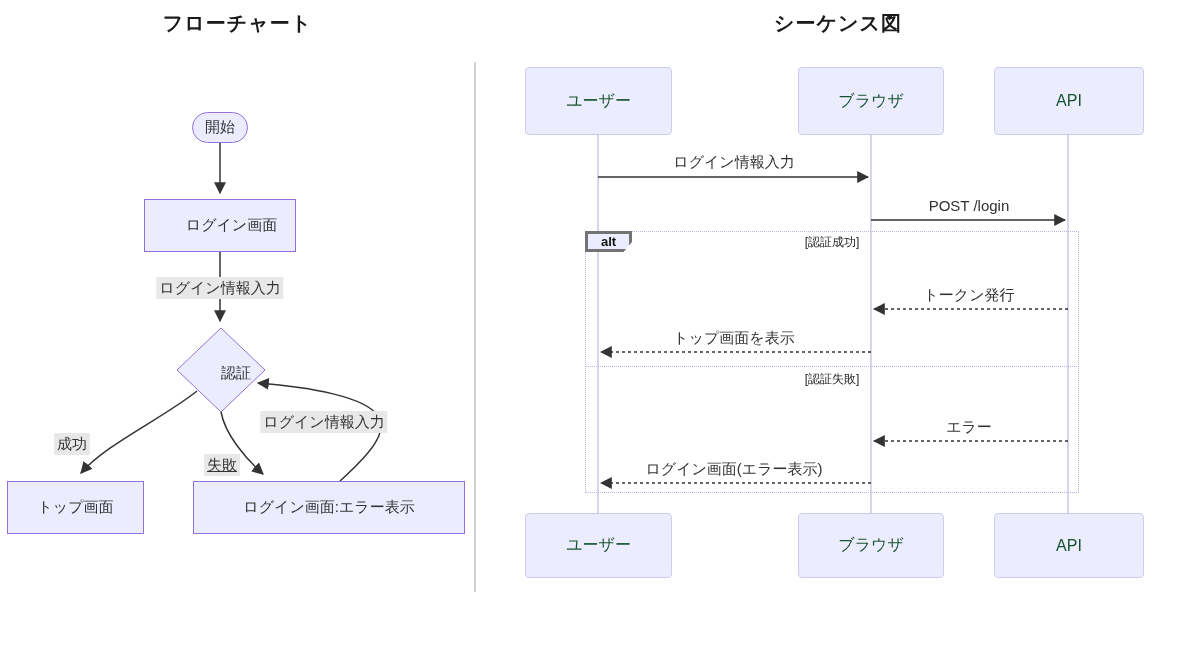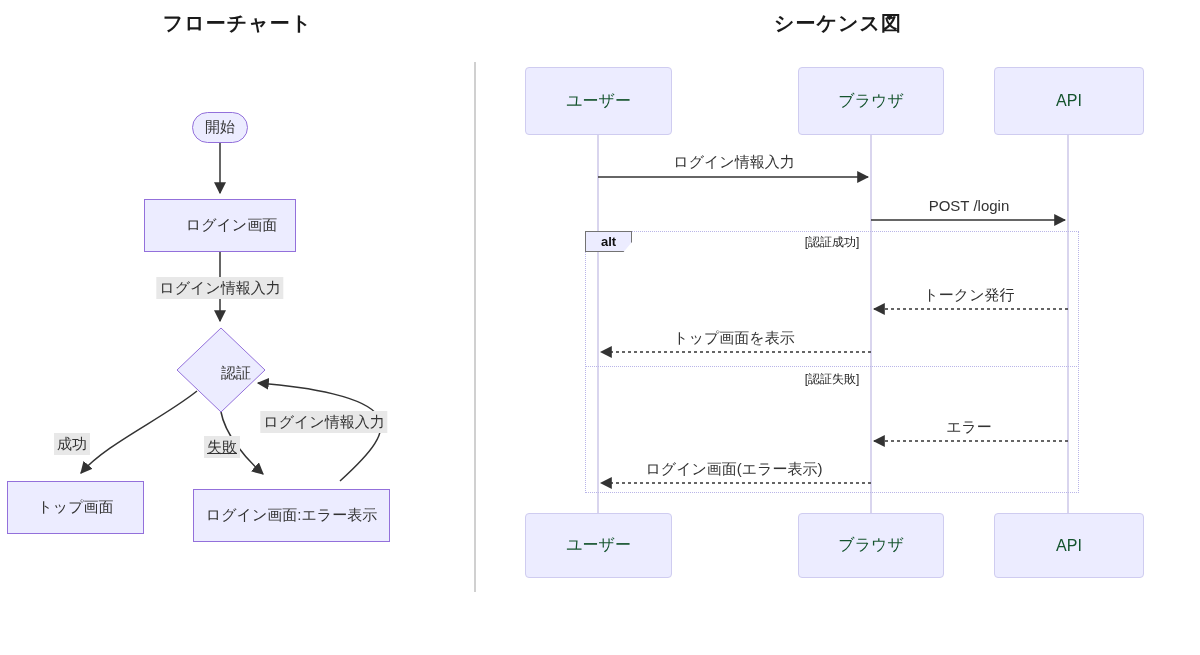--- a/index.html
+++ b/index.html
@@ -28,21 +28,21 @@
   .divider{position:absolute;left:474px;top:62px;width:2px;height:530px;background:#d0d0d0;}
   .actor-box{
     position:absolute;background:#ECECFF;border:1px solid #cfccf0;border-radius:4px;
     display:flex;align-items:center;justify-content:center;
     font-size:16px;color:#14532d;box-sizing:border-box;
   }
   .lifeline{position:absolute;width:2px;background:#d9d5ee;}
   .alt-frame{position:absolute;border:1px dotted #b9b5e8;box-sizing:border-box;}
   .alt-divider{position:absolute;border-top:1px dotted #b9b5e8;height:0;}
   .alt-tab{
-    position:absolute;background:#ECECFF;border:1px solid #737373;
+    position:absolute;background:#ECECFF;border:3px solid #737373;
     display:flex;align-items:center;justify-content:center;
     font-size:13px;font-weight:bold;color:#111111;box-sizing:border-box;
     clip-path:polygon(0 0,100% 0,100% 52%,82% 100%,0 100%);
   }
   .guard-label{
     position:absolute;font-size:12px;font-weight:500;color:#222222;white-space:nowrap;
   }
   .msg-label{
     position:absolute;font-size:15px;color:#333333;white-space:nowrap;line-height:18px;
   }
@@ -73,25 +73,25 @@
   </svg>
 
   <div class="fc-node fc-stadium" style="left:192px;top:112px;width:56px;height:31px;">開始</div>
 
   <div class="fc-node" style="left:144px;top:199px;width:152px;height:53px;padding-left:23px;">ログイン画面</div>
 
   <div class="abs" style="left:221px;top:364px;width:60px;margin-left:-30px;text-align:right;font-size:15px;">認証</div>
 
   <div class="fc-node" style="left:7px;top:481px;width:137px;height:53px;">トップ画面</div>
 
-  <div class="fc-node" style="left:193px;top:481px;width:197px;height:53px;margin-top:8px;">ログイン画面:エラー表示</div>
+  <div class="fc-node" style="left:193px;top:481px;width:272px;height:53px;">ログイン画面:エラー表示</div>
 
   <div class="edge-label center-x" style="left:220px;top:277px;">ログイン情報入力</div>
   <div class="edge-label" style="left:54px;top:433px;">成功</div>
-  <div class="edge-label" style="left:204px;top:436px;text-decoration:underline;">失敗</div>
+  <div class="edge-label" style="left:204px;top:454px;text-decoration:underline;">失敗</div>
   <div class="edge-label center-x" style="left:324px;top:411px;">ログイン情報入力</div>
 
   <div class="lifeline" style="left:597px;top:135px;height:378px;"></div>
   <div class="lifeline" style="left:870px;top:135px;height:378px;"></div>
   <div class="lifeline" style="left:1067px;top:135px;height:378px;"></div>
 
   <div class="alt-frame" style="left:585px;top:231px;width:494px;height:262px;"></div>
   <div class="alt-divider" style="left:585px;top:366px;width:494px;"></div>
   <div class="alt-tab" style="left:585px;top:231px;width:47px;height:21px;">alt</div>
   <div class="guard-label center-x" style="left:832px;top:234px;">[認証成功]</div>

